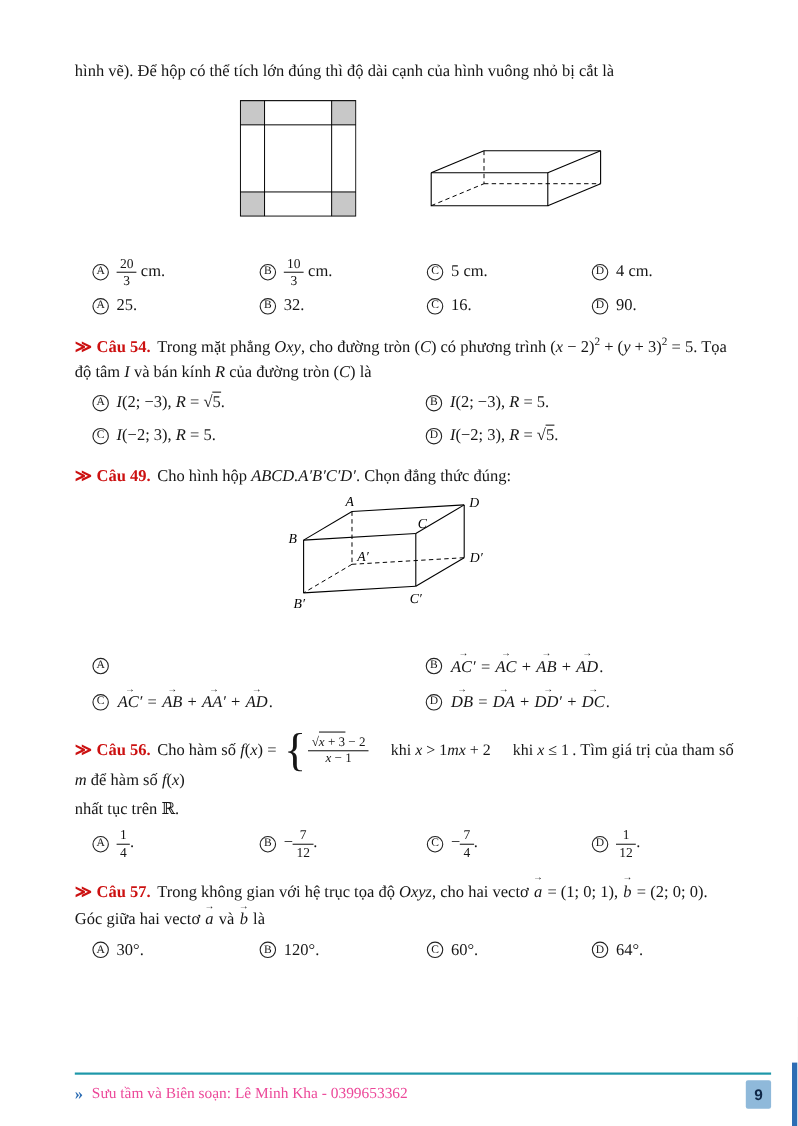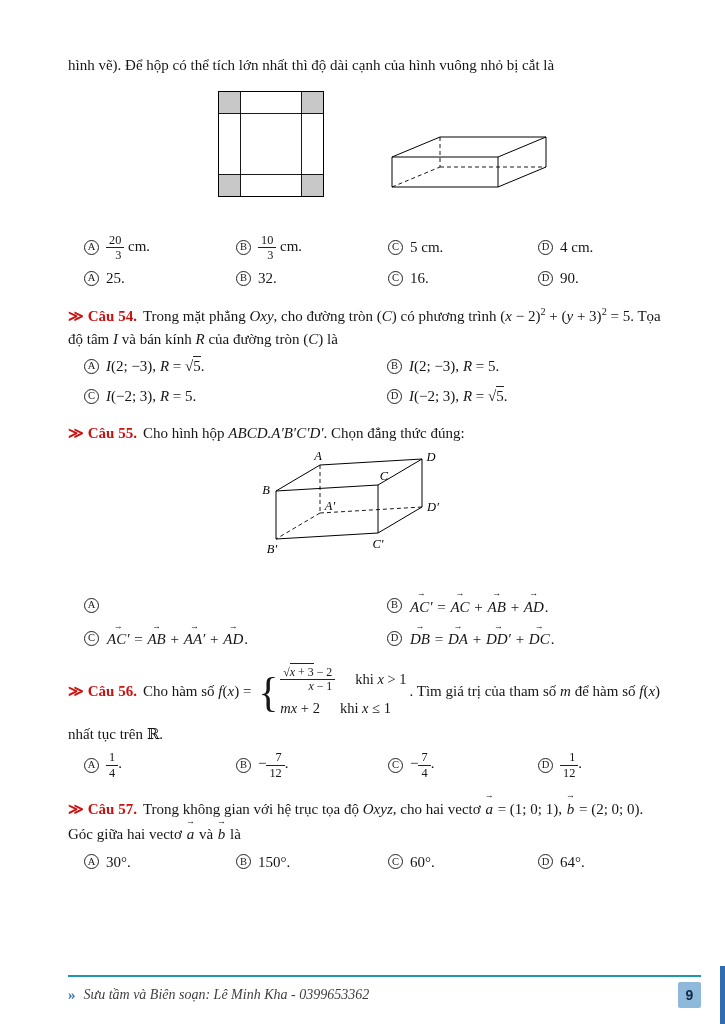--- a/index.html
+++ b/index.html
@@ -8,51 +8,51 @@
   .content{position:absolute;left:68px;right:56px;top:54px;font-size:15px;line-height:1.5}
   .para{margin:0}
   .qhead{margin-top:15px;margin-bottom:3px}
   .qmark{color:#cc1111;font-weight:700;margin-right:6px;letter-spacing:-2px}
   .qnum{color:#cc1111;margin-right:6px;font-weight:700}
   .ansrow{display:grid;margin:5px 0 2px 16px;row-gap:7px}
   .cols4{grid-template-columns:152px 152px 150px 1fr}
   .cols2{grid-template-columns:303px 1fr}
   .ans{display:flex;align-items:center;gap:7px}
   .ch{display:inline-flex;align-items:center;justify-content:center;flex:0 0 auto;width:15px;height:15px;border:1px solid #222;border-radius:50%;font-size:10.5px;line-height:1}
-  .frac{display:inline-block;vertical-align:-0.65em;text-align:right;line-height:1.15;font-size:0.82em}
+  .frac{display:inline-block;vertical-align:-0.65em;text-align:center;line-height:1.15;font-size:0.82em}
   .frac .fn{display:block;border-bottom:1px solid #222;padding:0 3px}
   .frac .fd{display:block;padding:0 3px}
   .sq .ov{border-top:1px solid #222;padding-top:1px}
   sup{font-size:0.68em}
   .vec{position:relative;font-style:italic;display:inline-block;margin:0 1px;padding-top:3px}
   .vec::before{content:"\2192";position:absolute;top:-0.6em;left:50%;transform:translateX(-50%);font-size:0.6em;font-style:normal}
   .cases{display:inline-flex;align-items:center;vertical-align:middle;margin:0 3px}
   .cases .brace{font-size:42px;line-height:0.8;font-weight:300;margin-right:2px}
-  .cases .rows{display:inline-flex;flex-direction:column;row-gap:4px;font-size:14.5px}
+  .cases .rows{display:inline-flex;flex-direction:row;row-gap:4px;font-size:14.5px}
   .crow{display:flex;align-items:center;gap:20px}
   .figures{display:flex;align-items:flex-end;gap:62px;margin:14px 0 0 150px}
   .figures + .ansrow{margin-top:36px}
   .fig55{display:flex;justify-content:center;margin:4px 0 0}
   .fig55 + .ansrow{margin-top:32px}
   .figlabel{font-style:italic;font-size:12.5px;font-family:"Liberation Serif","DejaVu Serif",serif}
   .footer{position:absolute;left:68px;right:24px;bottom:16px}
   .footer-rule{border-top:2px solid #1d97a9;margin-bottom:5px}
   .footer-row{display:flex;align-items:center;gap:8px}
   .footer-chev{color:#2d6db4;font-weight:700;font-size:15px}
-  .footer-text{color:#404040;font-style:italic;font-size:14px}
+  .footer-text{color:#ec4899;font-size:14px}
   .page-badge{margin-left:auto;width:23px;height:26px;background:#8fb9da;color:#0f2747;display:flex;align-items:center;justify-content:center;font-weight:700;font-size:14px;font-family:"Liberation Sans",sans-serif;border-radius:2px}
   .edge-strip{position:absolute;right:0;bottom:0;width:5px;height:58px;background:#2d6db4}
 </style>
 </head>
 <body>
 
 <div class="page">
   <div class="content">
 
-    <p class="para">hình vẽ). Để hộp có thể tích lớn nhất thì độ dài cạnh của hình vuông nhỏ bị cắt là</p>
+    <p class="para">hình vẽ). Để hộp có thể tích lớn đúng thì độ dài cạnh của hình vuông nhỏ bị cắt là</p>
 
     <div class="figures">
       <svg width="106" height="106" viewBox="0 0 106 106">
         <rect x="0.5" y="0.5" width="22" height="22" fill="#c8c8c8"></rect>
         <rect x="83.5" y="0.5" width="22" height="22" fill="#c8c8c8"></rect>
         <rect x="0.5" y="83.5" width="22" height="22" fill="#c8c8c8"></rect>
         <rect x="83.5" y="83.5" width="22" height="22" fill="#c8c8c8"></rect>
         <rect x="0.5" y="0.5" width="105" height="105" fill="none" stroke="#000" stroke-width="1"></rect>
         <line x1="22.5" y1="0.5" x2="22.5" y2="105.5" stroke="#000" stroke-width="0.9"></line>
         <line x1="83.5" y1="0.5" x2="83.5" y2="105.5" stroke="#000" stroke-width="0.9"></line>
@@ -126,21 +126,21 @@
           <span class="ch">C</span>
           <span class="atext"><i>I</i>(−2; 3), <i>R</i> = 5.</span>
         </span>
       <span class="ans">
           <span class="ch">D</span>
           <span class="atext"><i>I</i>(−2; 3), <i>R</i> = <span class="sq">√<span class="ov">5</span></span>.</span>
         </span>
     </div>
 
     <p class="para qhead">
-      <span class="qmark">≫</span><b class="qnum">Câu 55.</b><span class="qtext">Cho hình hộp <i>ABCD.A′B′C′D′</i>. Chọn đẳng thức đúng:</span>
+      <span class="qmark">≫</span><b class="qnum">Câu 49.</b><span class="qtext">Cho hình hộp <i>ABCD.A′B′C′D′</i>. Chọn đẳng thức đúng:</span>
     </p>
     <div class="fig55">
       <svg width="230" height="112" viewBox="0 0 230 112">
         <line x1="66" y1="16" x2="22" y2="42" stroke="#000" stroke-width="1"></line>
         <line x1="22" y1="42" x2="124" y2="36" stroke="#000" stroke-width="1"></line>
         <line x1="124" y1="36" x2="168" y2="10" stroke="#000" stroke-width="1"></line>
         <line x1="168" y1="10" x2="66" y2="16" stroke="#000" stroke-width="1"></line>
         <line x1="22" y1="42" x2="22" y2="90" stroke="#000" stroke-width="1"></line>
         <line x1="124" y1="36" x2="124" y2="84" stroke="#000" stroke-width="1"></line>
         <line x1="168" y1="10" x2="168" y2="58" stroke="#000" stroke-width="1"></line>
@@ -218,21 +218,21 @@
     <p class="para qhead">
       <span class="qmark">≫</span><b class="qnum">Câu 57.</b><span class="qtext">Trong không gian với hệ trục tọa độ <i>Oxyz</i>, cho hai vectơ <span class="vec">a</span> = (1; 0; 1), <span class="vec">b</span> = (2; 0; 0). Góc giữa hai vectơ <span class="vec">a</span> và <span class="vec">b</span> là</span>
     </p>
     <div class="ansrow cols4">
       <span class="ans">
           <span class="ch">A</span>
           <span class="atext">30°.</span>
         </span>
       <span class="ans">
           <span class="ch">B</span>
-          <span class="atext">150°.</span>
+          <span class="atext">120°.</span>
         </span>
       <span class="ans">
           <span class="ch">C</span>
           <span class="atext">60°.</span>
         </span>
       <span class="ans">
           <span class="ch">D</span>
           <span class="atext">64°.</span>
         </span>
     </div>

